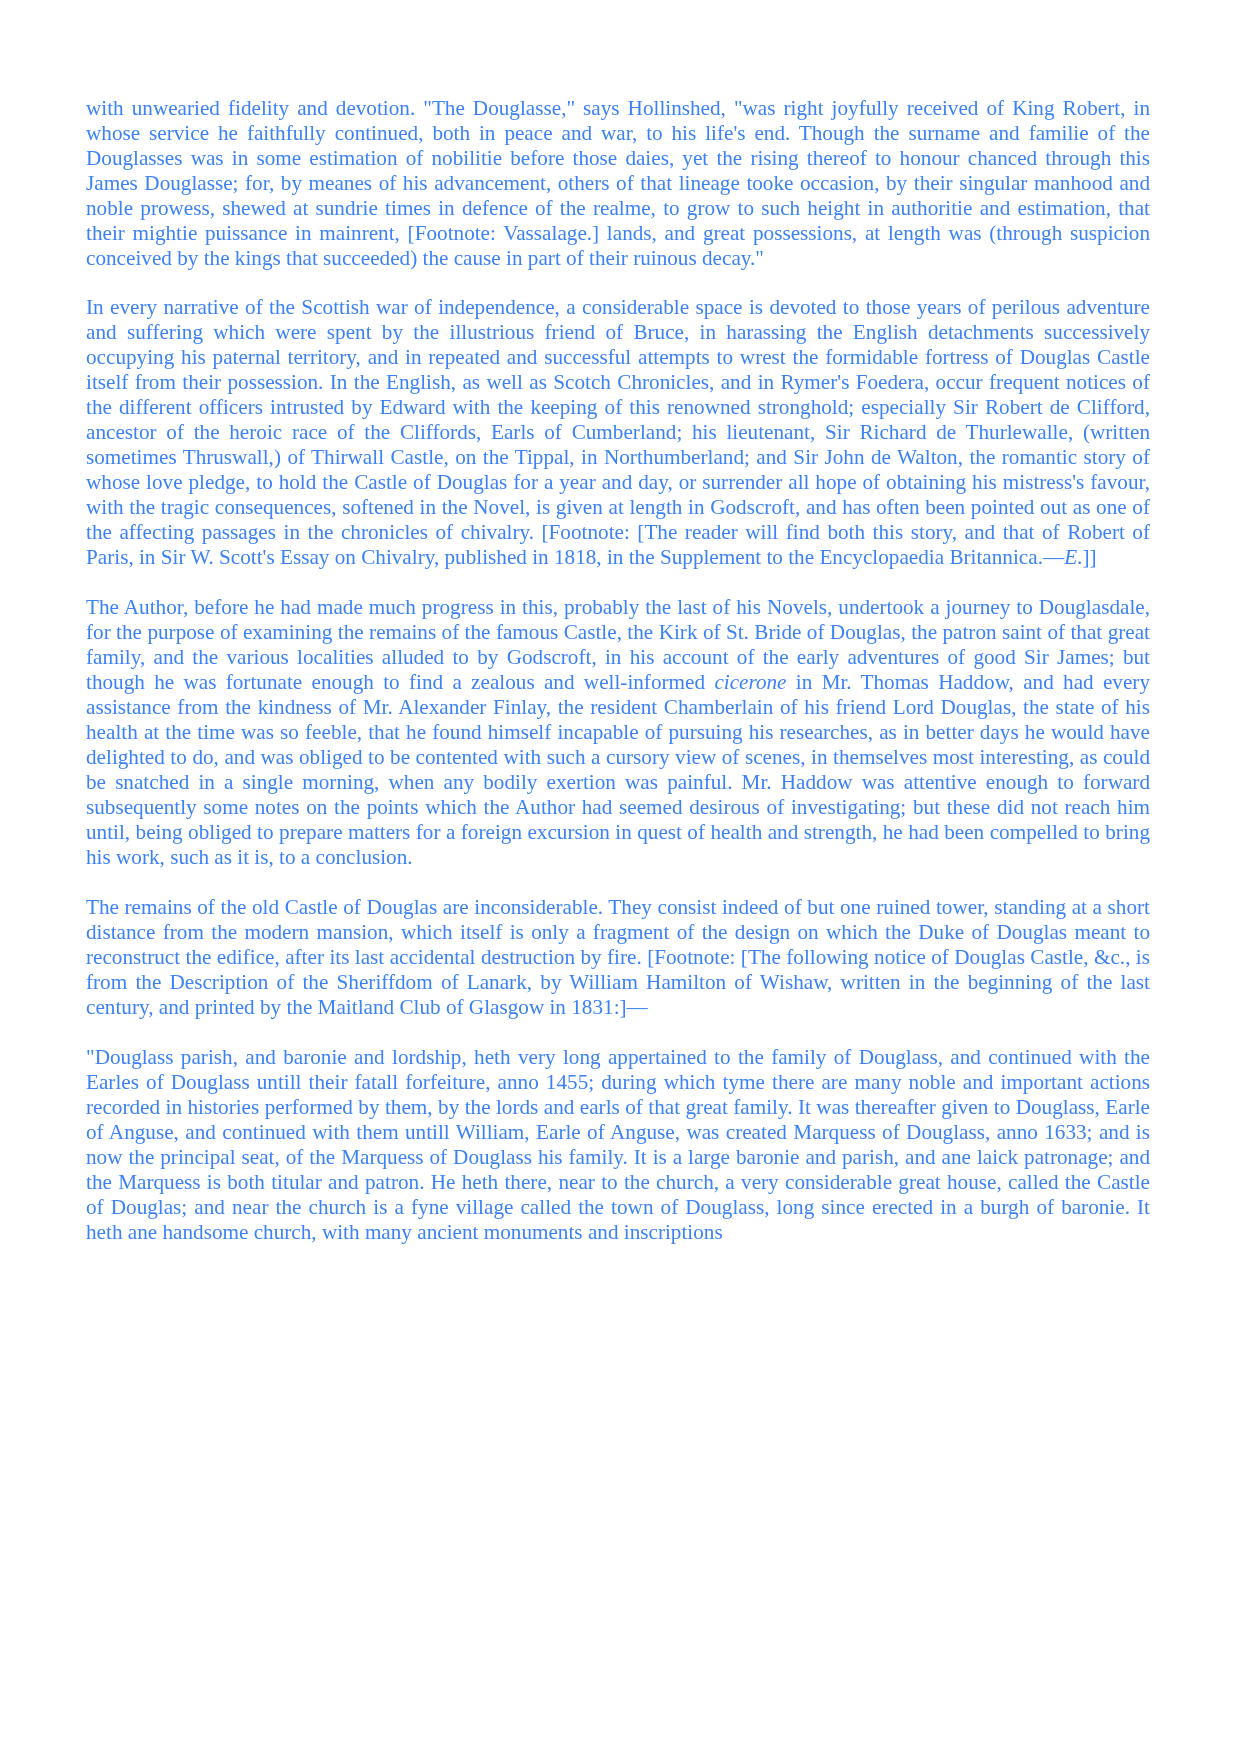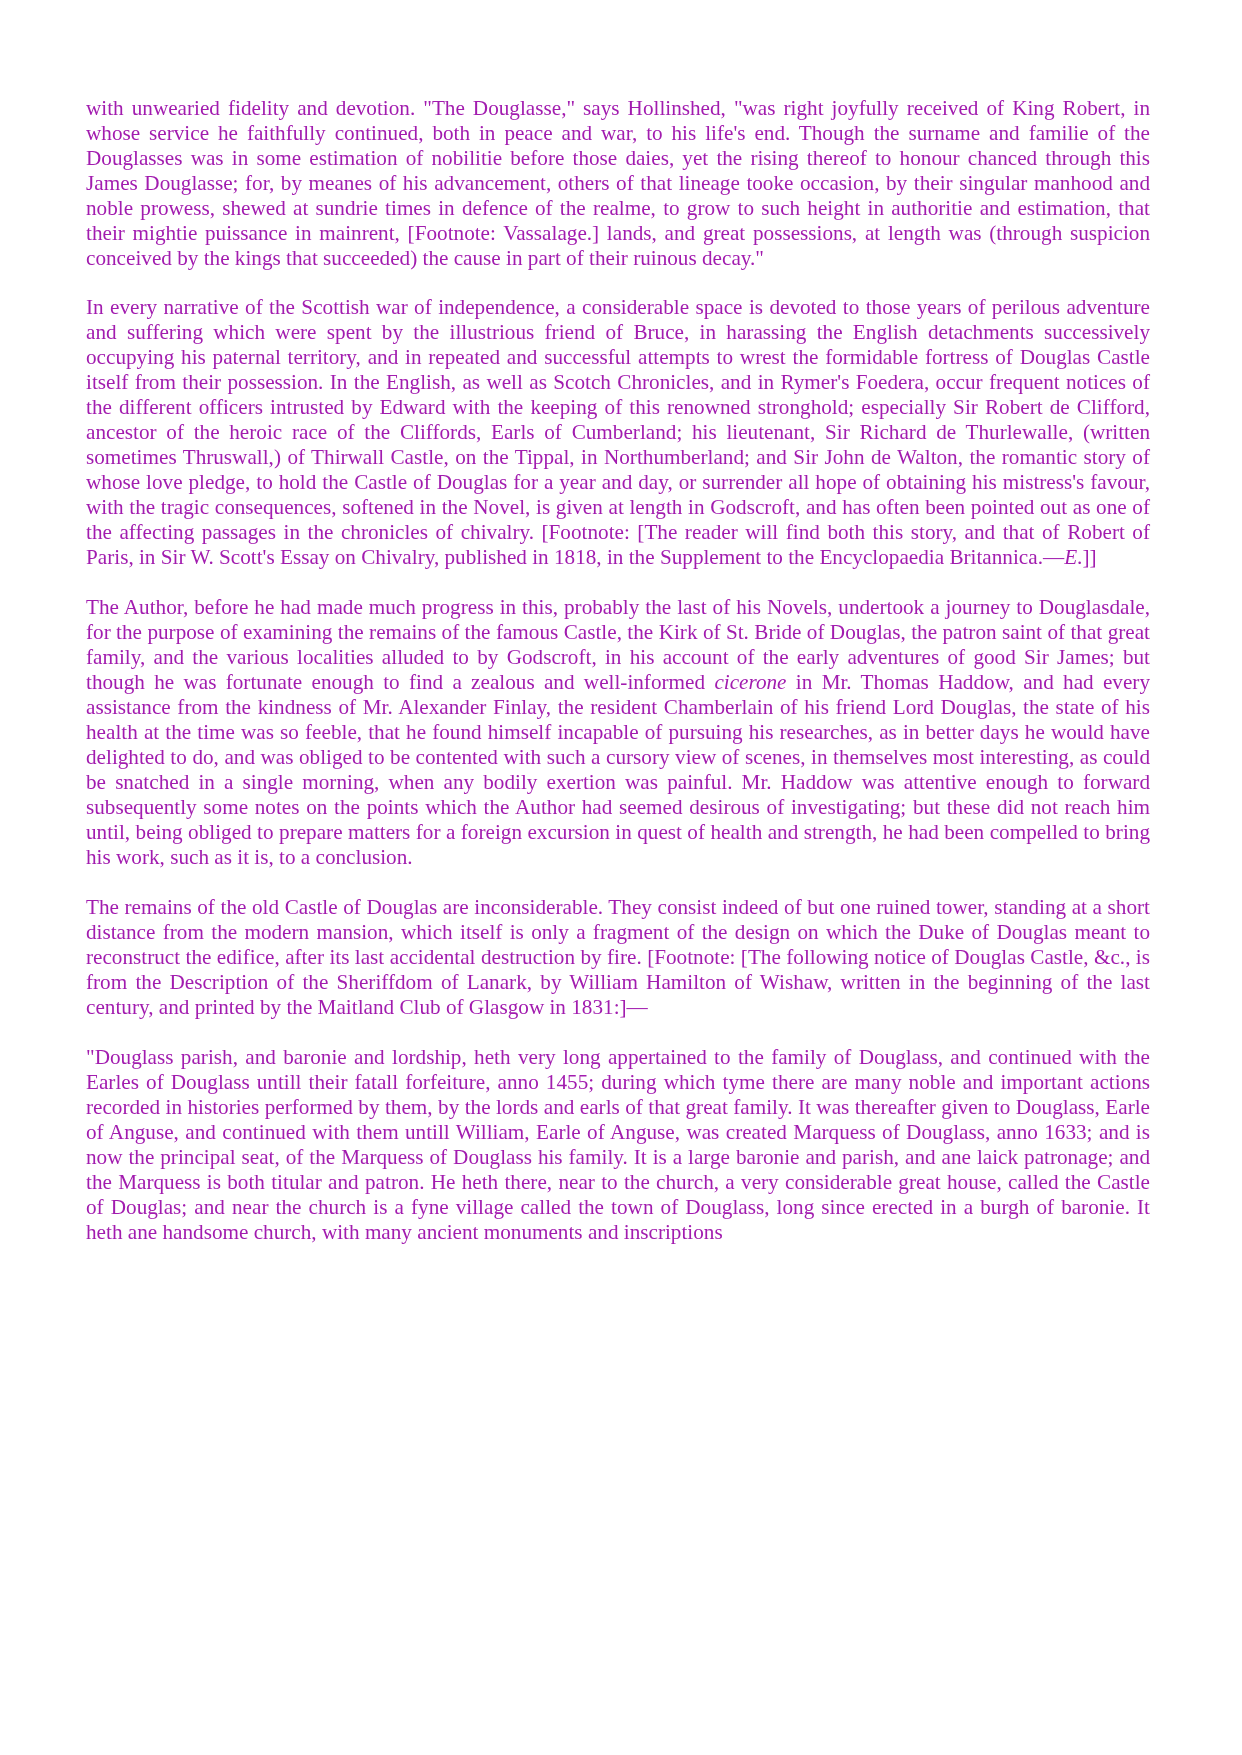--- a/index.html
+++ b/index.html
@@ -14,21 +14,21 @@
       position: relative;
     }
     .page {
       position: absolute;
       left: 86px;
       top: 96px;
       width: 1064px;
       font-family: "Liberation Serif", serif;
       font-size: 21.2px;
       line-height: 25px;
-      color: #a21caf;
+      color: #3b82f6;
       text-align: justify;
     }
     .para {
       margin: 0 0 25px 0;
     }
     .para:nth-child(1) { margin-bottom: 24px; }
     em { font-style: italic; }
   </style>
 </head>
 <body>

